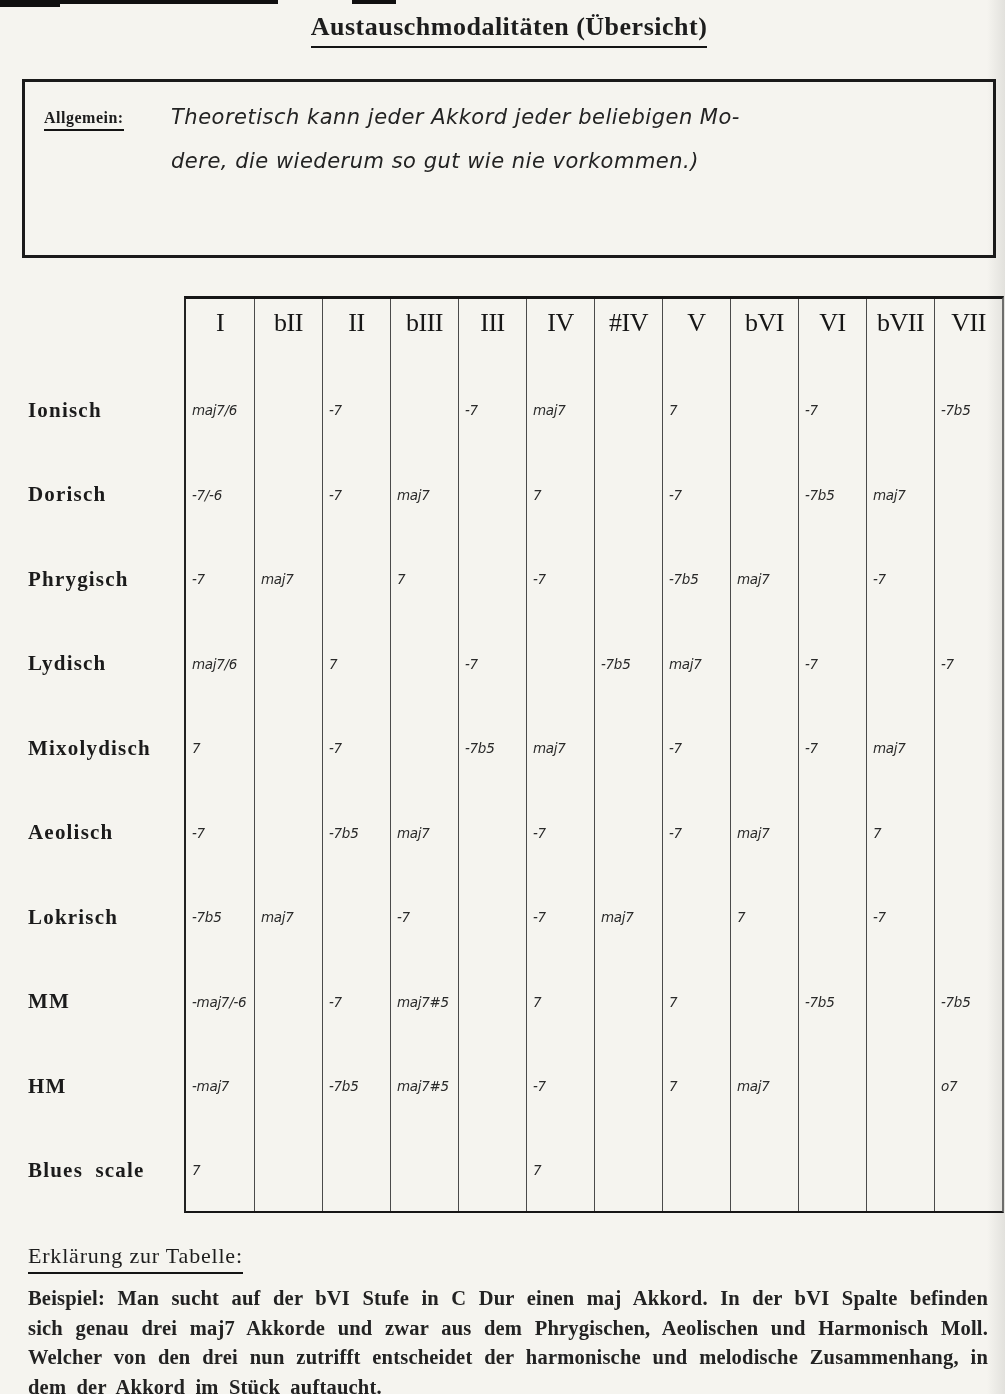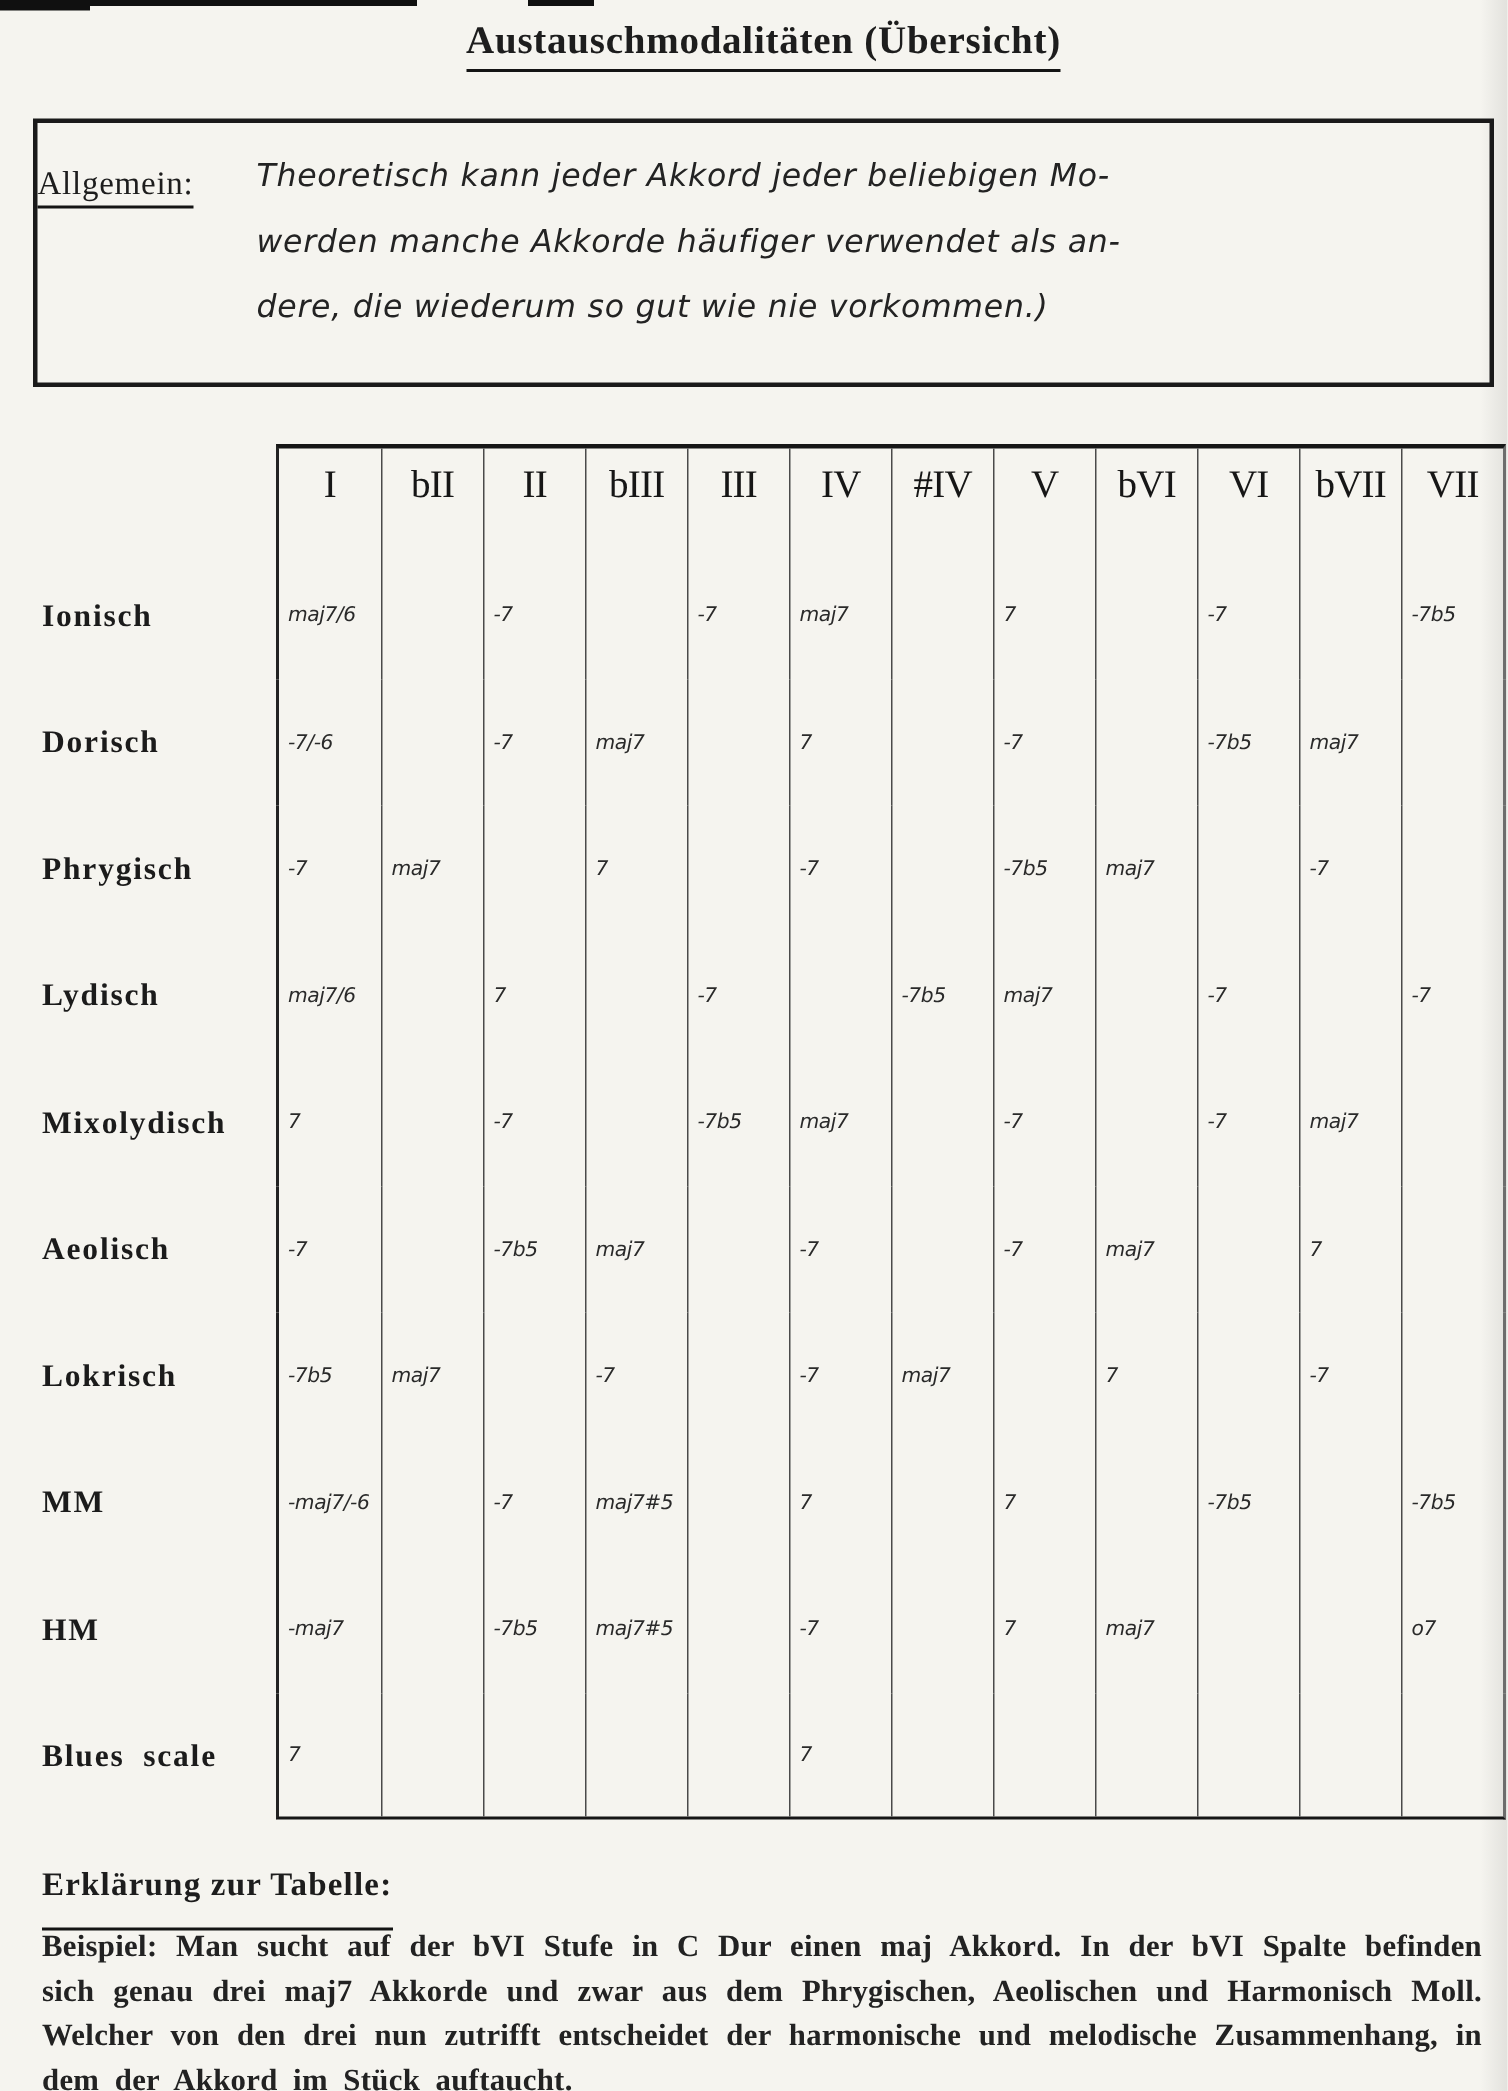--- a/index.html
+++ b/index.html
@@ -24,22 +24,22 @@
     font-weight:bold;font-size:26px;letter-spacing:0.5px;
     border-bottom:2.5px solid #141414;padding-bottom:4px;margin-left:13px;
   }
   
   .general-box{
     position:absolute;left:22px;top:79px;width:974px;height:179px;
     border:3px solid #1a1a1a;box-sizing:border-box;
     background:transparent;
   }
   .general-label{
-    position:absolute;left:0;top:27px;
-    font-weight:normal;font-size:22px;letter-spacing:0.5px;
+    position:absolute;left:19px;top:27px;
+    font-weight:bold;font-size:16px;letter-spacing:0.5px;
     border-bottom:2px solid #141414;padding-bottom:2px;
   }
   .handwriting{
     position:absolute;left:146px;top:14px;width:810px;
     font-family:"DejaVu Sans", sans-serif;
     font-style:italic;font-size:21px;line-height:43.5px;
     letter-spacing:0.5px;color:#232323;
     white-space:nowrap;
   }
   
@@ -70,22 +70,22 @@
     display:flex;align-items:center;
     padding-left:6px;
     font-family:"DejaVu Sans", sans-serif;
     font-style:italic;font-size:13.5px;color:#2a2a2a;
     letter-spacing:-0.3px;
     white-space:nowrap;overflow:visible;
   }
   
   .explain-heading{
     position:absolute;left:28px;top:1243px;
-    font-weight:bold;font-size:22px;letter-spacing:0.8px;
-    border-bottom:2.5px solid #141414;padding-bottom:16px;
+    font-weight:normal;font-size:22px;letter-spacing:0.8px;
+    border-bottom:2.5px solid #141414;padding-bottom:3px;
   }
   .explain-body{
     position:absolute;left:28px;top:1284px;width:960px;
     font-weight:bold;font-size:20.5px;line-height:29.5px;
     letter-spacing:0.2px;word-spacing:5px;
     text-align:justify;color:#222;
   }
 </style>
 </head>
 <body>
@@ -96,21 +96,20 @@
 <div class="edge-shade"></div>
 
 <div class="title-wrap">
   <span class="title">Austauschmodalitäten (Übersicht)</span>
 </div>
 
 <div class="general-box">
   <span class="general-label">Allgemein:</span>
   <div class="handwriting">
     <div>Theoretisch kann jeder Akkord jeder beliebigen Mo-</div>
-    <div>werden manche Akkorde häufiger verwendet als an-</div>
     <div>dere, die wiederum so gut wie nie vorkommen.)</div>
   </div>
 </div>
 
 <div class="table-wrap">
   <div class="trow header">
     <div class="mode-label"></div>
     <div class="cells">
         <div class="hcell">I</div>
         <div class="hcell">bII</div>

